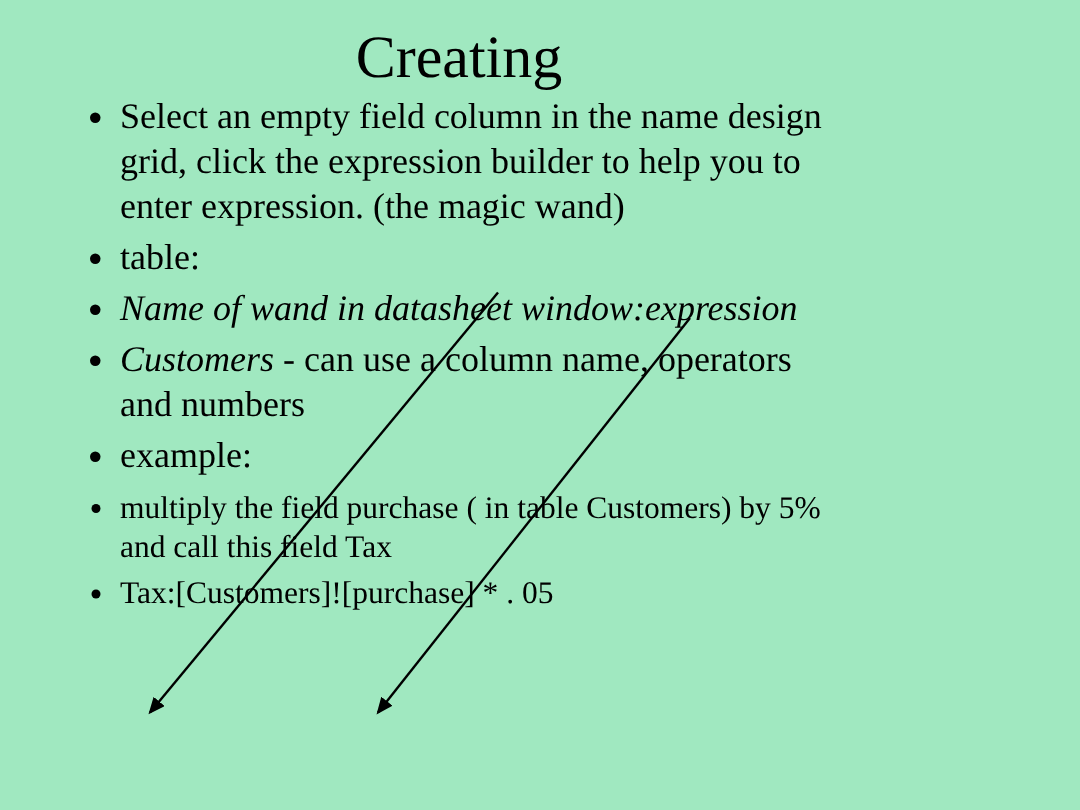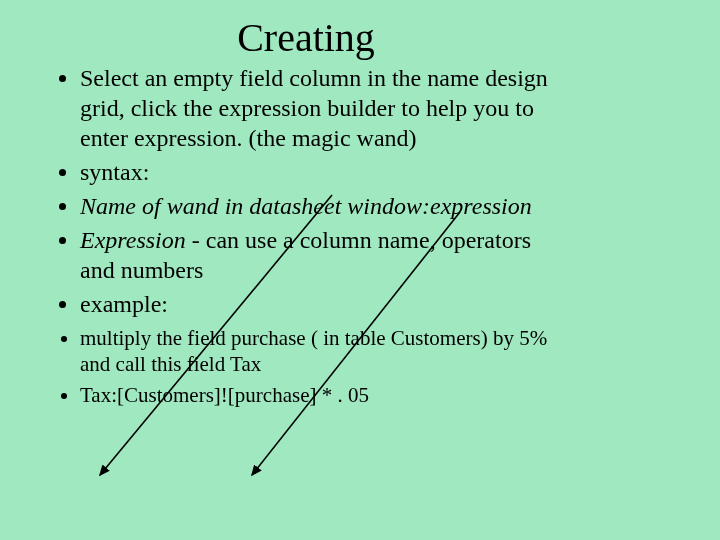--- a/index.html
+++ b/index.html
@@ -61,23 +61,23 @@
   }
 </style>
 </head>
 <body>
 
 <div class="slide">
   <h1 class="title">Creating</h1>
 
   <ul class="big">
     <li>Select an empty field column in the name design grid, click the expression builder to help you to enter expression. (the magic wand)</li>
-    <li>syntax:</li>
+    <li>table:</li>
     <li><span class="ital">Name of wand in datasheet window:expression</span></li>
-    <li><span class="ital">Expression </span><span>- can use a column name, operators and numbers</span></li>
+    <li><span class="ital">Customers </span><span>- can use a column name, operators and numbers</span></li>
     <li>example:</li>
   </ul>
 
   <ul class="small">
     <li>multiply the field purchase ( in table Customers) by 5% and call this field Tax</li>
     <li>Tax:[Customers]![purchase] * . 05</li>
   </ul>
 
   <svg class="arrows" viewBox="0 0 720 540">
     <defs>

